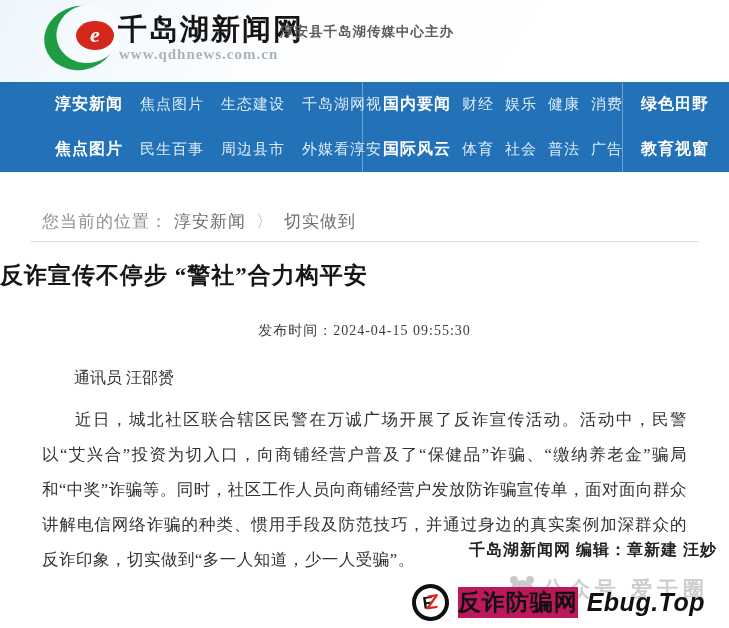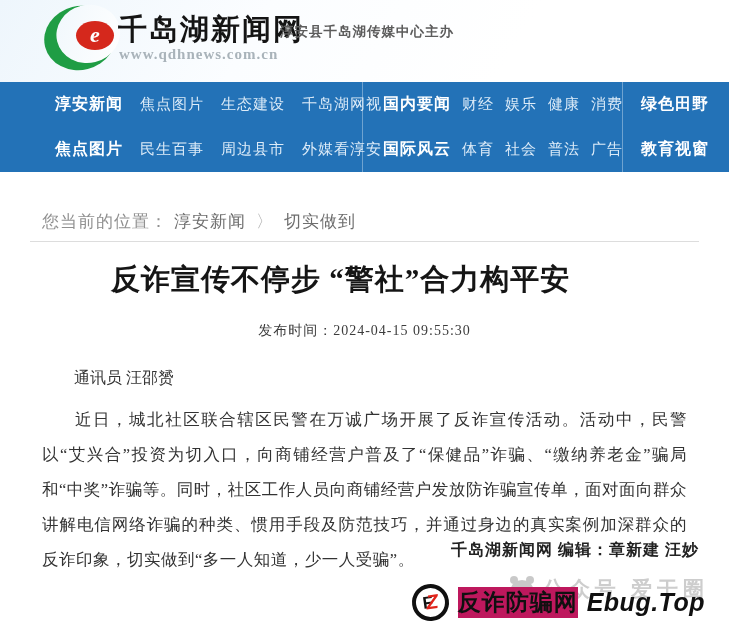--- a/index.html
+++ b/index.html
@@ -27,42 +27,42 @@
 
   
   .main-nav { position:absolute; top:82px; left:0; width:729px; height:90px;
     background:#2372b7; display:flex; overflow:hidden; }
   .nav-group { display:flex; flex-direction:column; justify-content:center; }
   .nav-row { height:45px; display:flex; align-items:center; }
   .nav-item { font-size:15px; color:#dcebf8; letter-spacing:1px; cursor:pointer; white-space:nowrap; }
   .nav-item.strong { font-size:16px; font-weight:bold; color:#ffffff; }
   .g1 { padding-left:55px; width:362px; }
   .g1 .nav-item { margin-right:17px; }
-  .g2 { width:260px; padding-left:32px; border-left:1px solid rgba(255,255,255,.35);align-items:center; }
+  .g2 { width:260px; padding-left:20px; border-left:1px solid rgba(255,255,255,.35); }
   .g2 .nav-item { margin-right:11px; }
   .g3 { padding-left:18px; border-left:1px solid rgba(255,255,255,.35); flex:1; }
 
   
   .breadcrumb { position:absolute; top:210px; left:42px; font-size:17px; color:#909090;
     letter-spacing:1px; display:flex; align-items:center; }
   .crumb-link { color:#6e6e6e; margin:0 6px; cursor:pointer; }
   .crumb-sep { color:#b0b0b0; margin:0 4px; }
   .rule { position:absolute; top:241px; left:30px; width:669px; border-top:1px solid #ddd; }
 
   
-  .article-title { position:absolute; top:260px; left:0; width:681px; text-align:center;
-    font-size:29px; font-weight:bold; color:#151515; letter-spacing:1px; }
+  .article-title { position:absolute; top:260px; left:0; width:681px; text-align:left;
+    font-size:23px; font-weight:bold; color:#151515; letter-spacing:1px; }
   .pub-line { position:absolute; top:322px; left:0; width:729px; text-align:center;
     font-size:14px; color:#3c3c3c; letter-spacing:1px; }
   .correspondent { position:absolute; top:368px; left:0; width:637px; padding:0 42px;
     text-indent:2em; font-size:16px; color:#333; }
   .body-text { position:absolute; top:402px; left:0; width:729px; padding:0 42px;
     text-indent:2em; font-size:16.5px; line-height:35px; color:#333;
     text-align:justify; letter-spacing:.5px; }
-  .editor-line { position:absolute; top:540px; left:0; width:729px; padding-right:30px;
+  .editor-line { position:absolute; top:540px; left:0; width:729px; padding-right:12px;
     text-align:right; font-size:16px; font-weight:bold; color:#222; letter-spacing:1px; }
 
   
   .ghost-mark { position:absolute; top:575px; right:20px; display:flex; align-items:center;
     gap:10px; color:#bdbdbd; opacity:.75; font-size:21px; font-weight:bold;
     letter-spacing:5px; z-index:1; }
   .panda-icon { position:relative; width:22px; height:18px; background:#b8b8b8;
     border-radius:50% 50% 45% 45%; }
   .panda-icon::before, .panda-icon::after { content:""; position:absolute; top:-4px;
     width:8px; height:8px; border-radius:50%; background:#b8b8b8; }

